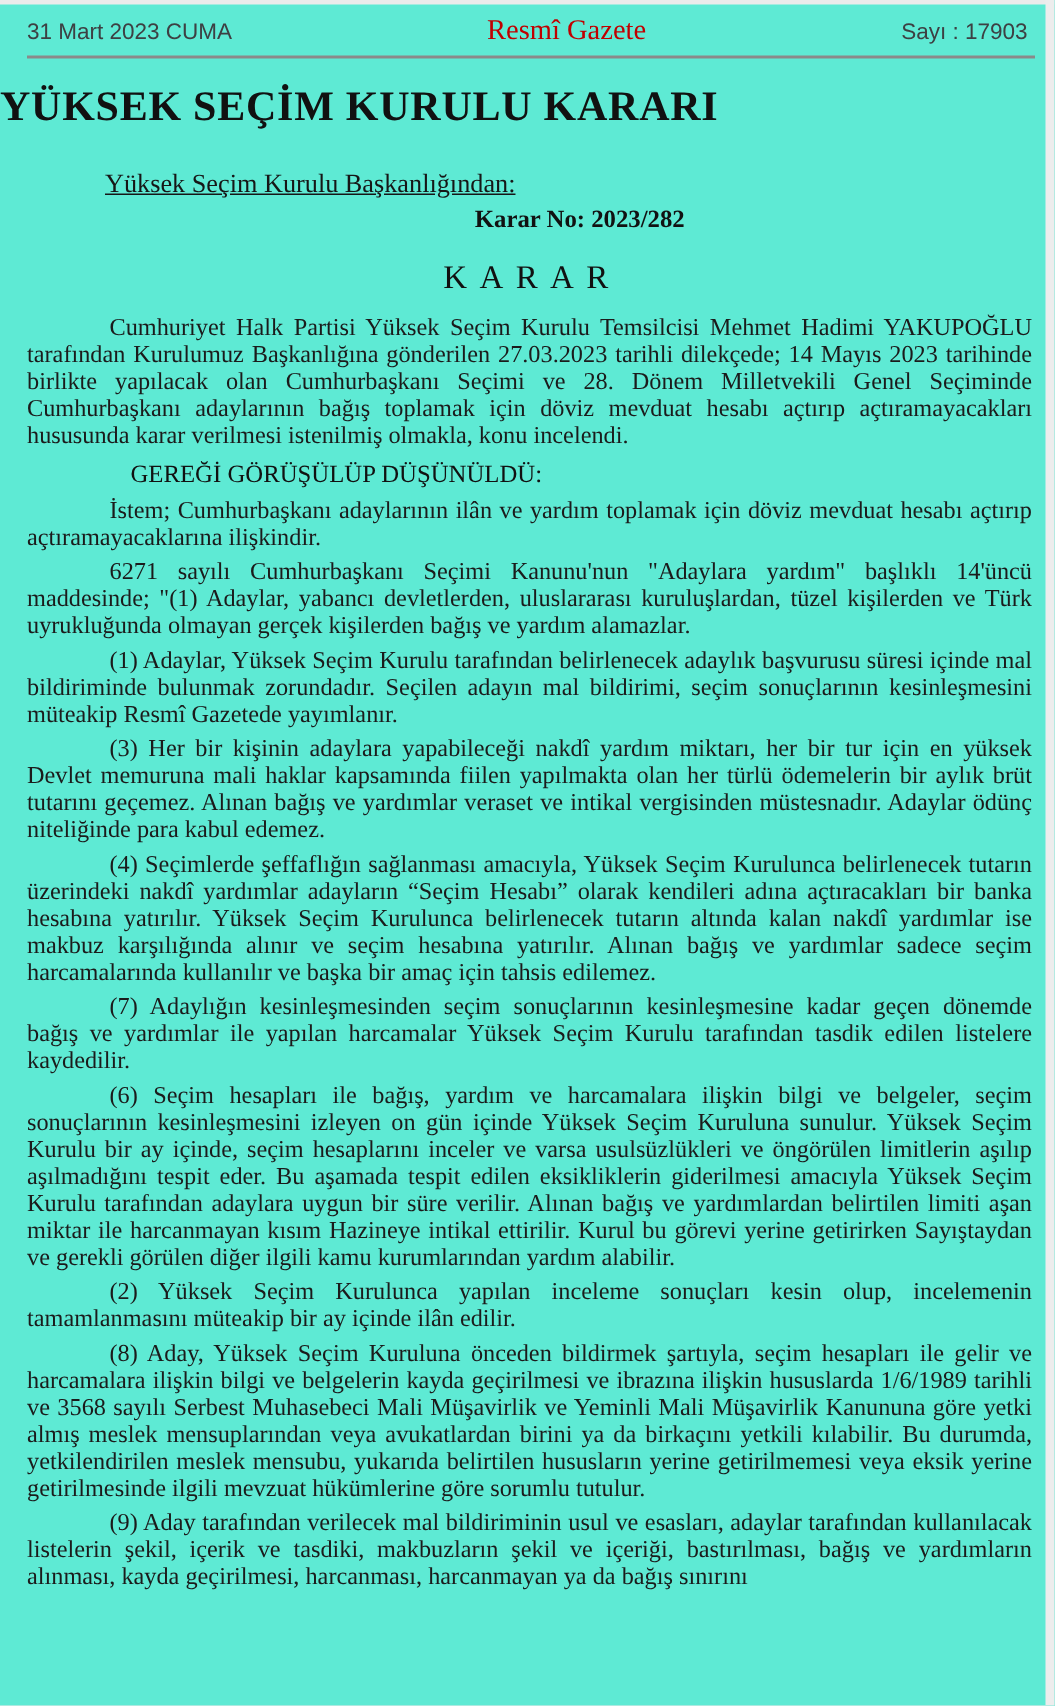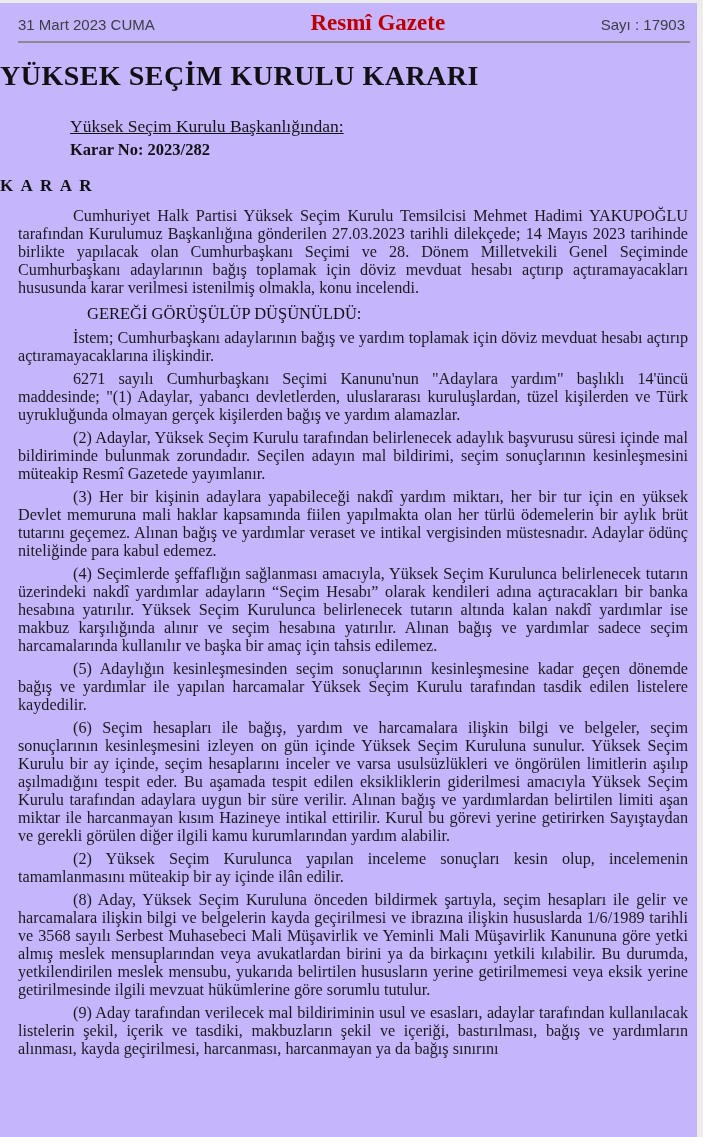--- a/index.html
+++ b/index.html
@@ -4,21 +4,21 @@
 <style>
   html, body {
     margin: 0;
     padding: 0;
     background: #e9e9e9;
   }
   .page {
     position: relative;
     width: 703px;
     height: 1137px;
-    background: #c4b5fd;
+    background: #5eead4;
     overflow: hidden;
     font-family: "Liberation Serif", "DejaVu Serif", serif;
     color: #1b1b1b;
     box-sizing: border-box;
   }
   
   .edge-top {
     position: absolute; top: 0; left: 0; width: 100%; height: 3px;
     background: #ebebeb;
   }
@@ -33,22 +33,22 @@
     margin: 10px 18px 0 18px;
   }
   .gazette-header .date,
   .gazette-header .issue {
     font-family: "Liberation Sans", "DejaVu Sans", sans-serif;
     font-size: 15px;
     color: #3d4043;
     white-space: nowrap;
   }
   .gazette-header .masthead {
-    font-size: 23px;
-    font-weight: bold;
+    font-size: 19px;
+    font-weight: normal;
     color: #c00000;
     white-space: nowrap;
   }
   .header-rule {
     border: none;
     border-top: 2px solid #8a8a8a;
     margin: 5px 13px 0 18px;
   }
   .doc-title {
     text-align: left;
@@ -62,24 +62,26 @@
     margin: 24px 16px 0 70px;
     font-size: 17.5px;
     text-decoration: underline;
     color: #161616;
   }
   .decision-no {
     margin: 3px 0 16px 70px;
     font-size: 16.5px;
     font-weight: bold;
     color: #111;
+    text-align: center;
   }
   .karar-heading {
-    font-size: 17px;
-    font-weight: bold;
+    text-align: center;
+    font-size: 22px;
+    font-weight: normal;
     letter-spacing: 2px;
     margin: 11px 0 0 0;
     color: #111;
   }
   .body-text {
     margin: 6px 15px 0 18px;
   }
   .body-text p {
     margin: 0;
     padding-top: 5px;
@@ -116,24 +118,24 @@
   <div class="authority">Yüksek Seçim Kurulu Başkanlığından:</div>
   <div class="decision-no">Karar No: 2023/282</div>
 
   <div class="karar-heading">K A R A R</div>
 
   <div class="body-text">
     <p>Cumhuriyet Halk Partisi Yüksek Seçim Kurulu Temsilcisi Mehmet Hadimi YAKUPOĞLU tarafından Kurulumuz Başkanlığına gönderilen 27.03.2023 tarihli dilekçede; 14 Mayıs 2023 tarihinde birlikte yapılacak olan Cumhurbaşkanı Seçimi ve 28. Dönem Milletvekili Genel Seçiminde Cumhurbaşkanı adaylarının bağış toplamak için döviz mevduat hesabı açtırıp açtıramayacakları hususunda karar verilmesi istenilmiş olmakla, konu incelendi.</p>
 
     <div class="section-heading">GEREĞİ GÖRÜŞÜLÜP DÜŞÜNÜLDÜ:</div>
 
-    <p>İstem; Cumhurbaşkanı adaylarının bağış ve yardım toplamak için döviz mevduat hesabı açtırıp açtıramayacaklarına ilişkindir.</p>
+    <p>İstem; Cumhurbaşkanı adaylarının ilân ve yardım toplamak için döviz mevduat hesabı açtırıp açtıramayacaklarına ilişkindir.</p>
     <p>6271 sayılı Cumhurbaşkanı Seçimi Kanunu'nun "Adaylara yardım" başlıklı 14'üncü maddesinde; "(1) Adaylar, yabancı devletlerden, uluslararası kuruluşlardan, tüzel kişilerden ve Türk uyrukluğunda olmayan gerçek kişilerden bağış ve yardım alamazlar.</p>
-    <p>(2) Adaylar, Yüksek Seçim Kurulu tarafından belirlenecek adaylık başvurusu süresi içinde mal bildiriminde bulunmak zorundadır. Seçilen adayın mal bildirimi, seçim sonuçlarının kesinleşmesini müteakip Resmî Gazetede yayımlanır.</p>
+    <p>(1) Adaylar, Yüksek Seçim Kurulu tarafından belirlenecek adaylık başvurusu süresi içinde mal bildiriminde bulunmak zorundadır. Seçilen adayın mal bildirimi, seçim sonuçlarının kesinleşmesini müteakip Resmî Gazetede yayımlanır.</p>
     <p>(3) Her bir kişinin adaylara yapabileceği nakdî yardım miktarı, her bir tur için en yüksek Devlet memuruna mali haklar kapsamında fiilen yapılmakta olan her türlü ödemelerin bir aylık brüt tutarını geçemez. Alınan bağış ve yardımlar veraset ve intikal vergisinden müstesnadır. Adaylar ödünç niteliğinde para kabul edemez.</p>
     <p>(4) Seçimlerde şeffaflığın sağlanması amacıyla, Yüksek Seçim Kurulunca belirlenecek tutarın üzerindeki nakdî yardımlar adayların “Seçim Hesabı” olarak kendileri adına açtıracakları bir banka hesabına yatırılır. Yüksek Seçim Kurulunca belirlenecek tutarın altında kalan nakdî yardımlar ise makbuz karşılığında alınır ve seçim hesabına yatırılır. Alınan bağış ve yardımlar sadece seçim harcamalarında kullanılır ve başka bir amaç için tahsis edilemez.</p>
-    <p>(5) Adaylığın kesinleşmesinden seçim sonuçlarının kesinleşmesine kadar geçen dönemde bağış ve yardımlar ile yapılan harcamalar Yüksek Seçim Kurulu tarafından tasdik edilen listelere kaydedilir.</p>
+    <p>(7) Adaylığın kesinleşmesinden seçim sonuçlarının kesinleşmesine kadar geçen dönemde bağış ve yardımlar ile yapılan harcamalar Yüksek Seçim Kurulu tarafından tasdik edilen listelere kaydedilir.</p>
     <p>(6) Seçim hesapları ile bağış, yardım ve harcamalara ilişkin bilgi ve belgeler, seçim sonuçlarının kesinleşmesini izleyen on gün içinde Yüksek Seçim Kuruluna sunulur. Yüksek Seçim Kurulu bir ay içinde, seçim hesaplarını inceler ve varsa usulsüzlükleri ve öngörülen limitlerin aşılıp aşılmadığını tespit eder. Bu aşamada tespit edilen eksikliklerin giderilmesi amacıyla Yüksek Seçim Kurulu tarafından adaylara uygun bir süre verilir. Alınan bağış ve yardımlardan belirtilen limiti aşan miktar ile harcanmayan kısım Hazineye intikal ettirilir. Kurul bu görevi yerine getirirken Sayıştaydan ve gerekli görülen diğer ilgili kamu kurumlarından yardım alabilir.</p>
     <p>(2) Yüksek Seçim Kurulunca yapılan inceleme sonuçları kesin olup, incelemenin tamamlanmasını müteakip bir ay içinde ilân edilir.</p>
     <p>(8) Aday, Yüksek Seçim Kuruluna önceden bildirmek şartıyla, seçim hesapları ile gelir ve harcamalara ilişkin bilgi ve belgelerin kayda geçirilmesi ve ibrazına ilişkin hususlarda 1/6/1989 tarihli ve 3568 sayılı Serbest Muhasebeci Mali Müşavirlik ve Yeminli Mali Müşavirlik Kanununa göre yetki almış meslek mensuplarından veya avukatlardan birini ya da birkaçını yetkili kılabilir. Bu durumda, yetkilendirilen meslek mensubu, yukarıda belirtilen hususların yerine getirilmemesi veya eksik yerine getirilmesinde ilgili mevzuat hükümlerine göre sorumlu tutulur.</p>
     <p>(9) Aday tarafından verilecek mal bildiriminin usul ve esasları, adaylar tarafından kullanılacak listelerin şekil, içerik ve tasdiki, makbuzların şekil ve içeriği, bastırılması, bağış ve yardımların alınması, kayda geçirilmesi, harcanması, harcanmayan ya da bağış sınırını</p>
   </div>
 </div>
 
 </body></html>

